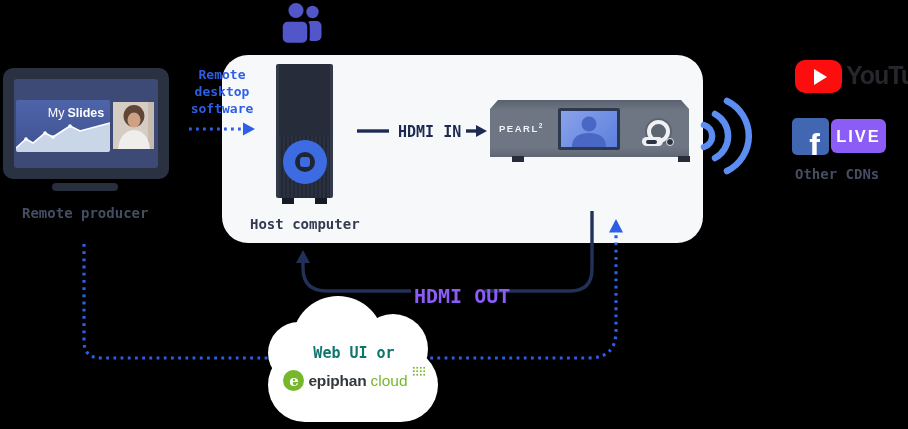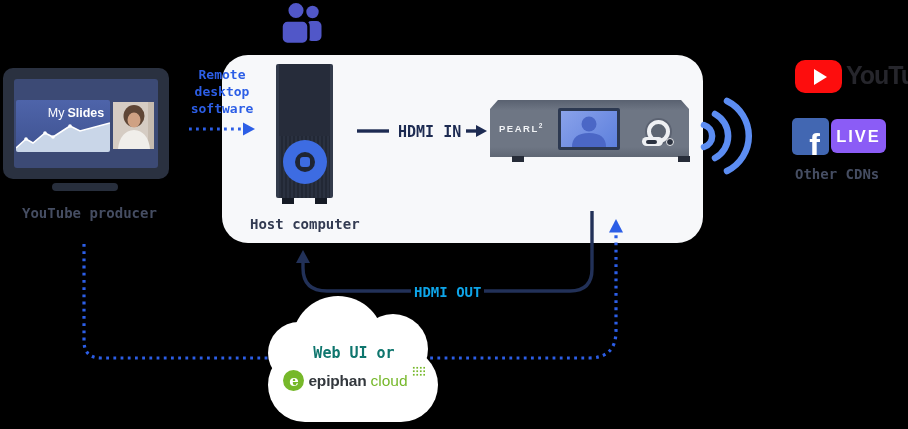--- a/index.html
+++ b/index.html
@@ -61,21 +61,21 @@
   .enc-knob{position:absolute;left:157px;top:20px;width:15px;height:15px;border-radius:50%;
             background:#5d6572;border:4px solid #eef0f3;box-shadow:0 0 0 2px rgba(40,45,60,.25);}
   .enc-port{position:absolute;left:152px;top:37px;width:21px;height:9px;border-radius:5px;background:#eef0f3;}
   .enc-port-inner{position:absolute;left:4px;top:2.5px;width:11px;height:4px;border-radius:2px;background:#2b3240;}
   .enc-port-dot{position:absolute;left:176px;top:37.5px;width:8px;height:8px;border-radius:50%;
                 background:#2b3240;border:1.5px solid #e8eaed;box-sizing:border-box;}
   .enc-foot{top:156px;width:12px;height:6px;background:#262c38;z-index:2;}
   .lbl-encoder{left:524px;top:177px;}
 
   
-  .lbl-hdmi-out{left:414px;top:284px;color:#0ea5e9;font-size:14px;}
+  .lbl-hdmi-out{left:414px;top:284px;color:#8b5cf6;font-size:20px;}
 
   
   .yt-btn{left:795px;top:60px;width:47px;height:33px;border-radius:10px;background:#fd0d0d;z-index:2;
           display:flex;align-items:center;justify-content:center;}
   .yt-tri{width:0;height:0;border-left:13px solid #fff;border-top:8px solid transparent;border-bottom:8px solid transparent;margin-left:3px;}
   .yt-word{left:846px;top:61px;color:#26262c;font-family:"Liberation Sans",sans-serif;
            font-weight:700;font-size:25px;letter-spacing:-1px;z-index:2;}
   .fb-box{left:792px;top:118px;width:37px;height:37px;border-radius:5px;background:#4267b2;overflow:hidden;
           display:flex;justify-content:center;align-items:flex-end;z-index:2;}
   .fb-f{color:#fff;font-family:"Liberation Sans",sans-serif;font-weight:700;font-size:32px;
@@ -158,21 +158,21 @@
       <svg class="webcam" width="41" height="47" viewBox="0 0 41 47">
         <rect width="41" height="47" fill="#d5ccc3"></rect>
         <rect x="35" width="6" height="47" fill="#b9ad9f" opacity=".55"></rect>
         <ellipse cx="21" cy="14" rx="10.5" ry="11" fill="#5f4636"></ellipse>
         <ellipse cx="21" cy="18" rx="6.5" ry="7.5" fill="#cfa183"></ellipse>
         <path d="M5 47 Q7 29 21 28 Q35 29 37 47 Z" fill="#f0eeea"></path>
       </svg>
     </div>
   </div>
   <div class="abs stand"></div>
-  <div class="abs lbl lbl-dark lbl-remote-producer">YouTube producer</div>
+  <div class="abs lbl lbl-dark lbl-remote-producer">Remote producer</div>
 
   <div class="abs rd-note">
     <div>Remote</div>
     <div>desktop</div>
     <div>software</div>
   </div>
 
   <div class="abs tower">
     <div class="tower-vents"></div>
     <div class="fan">

